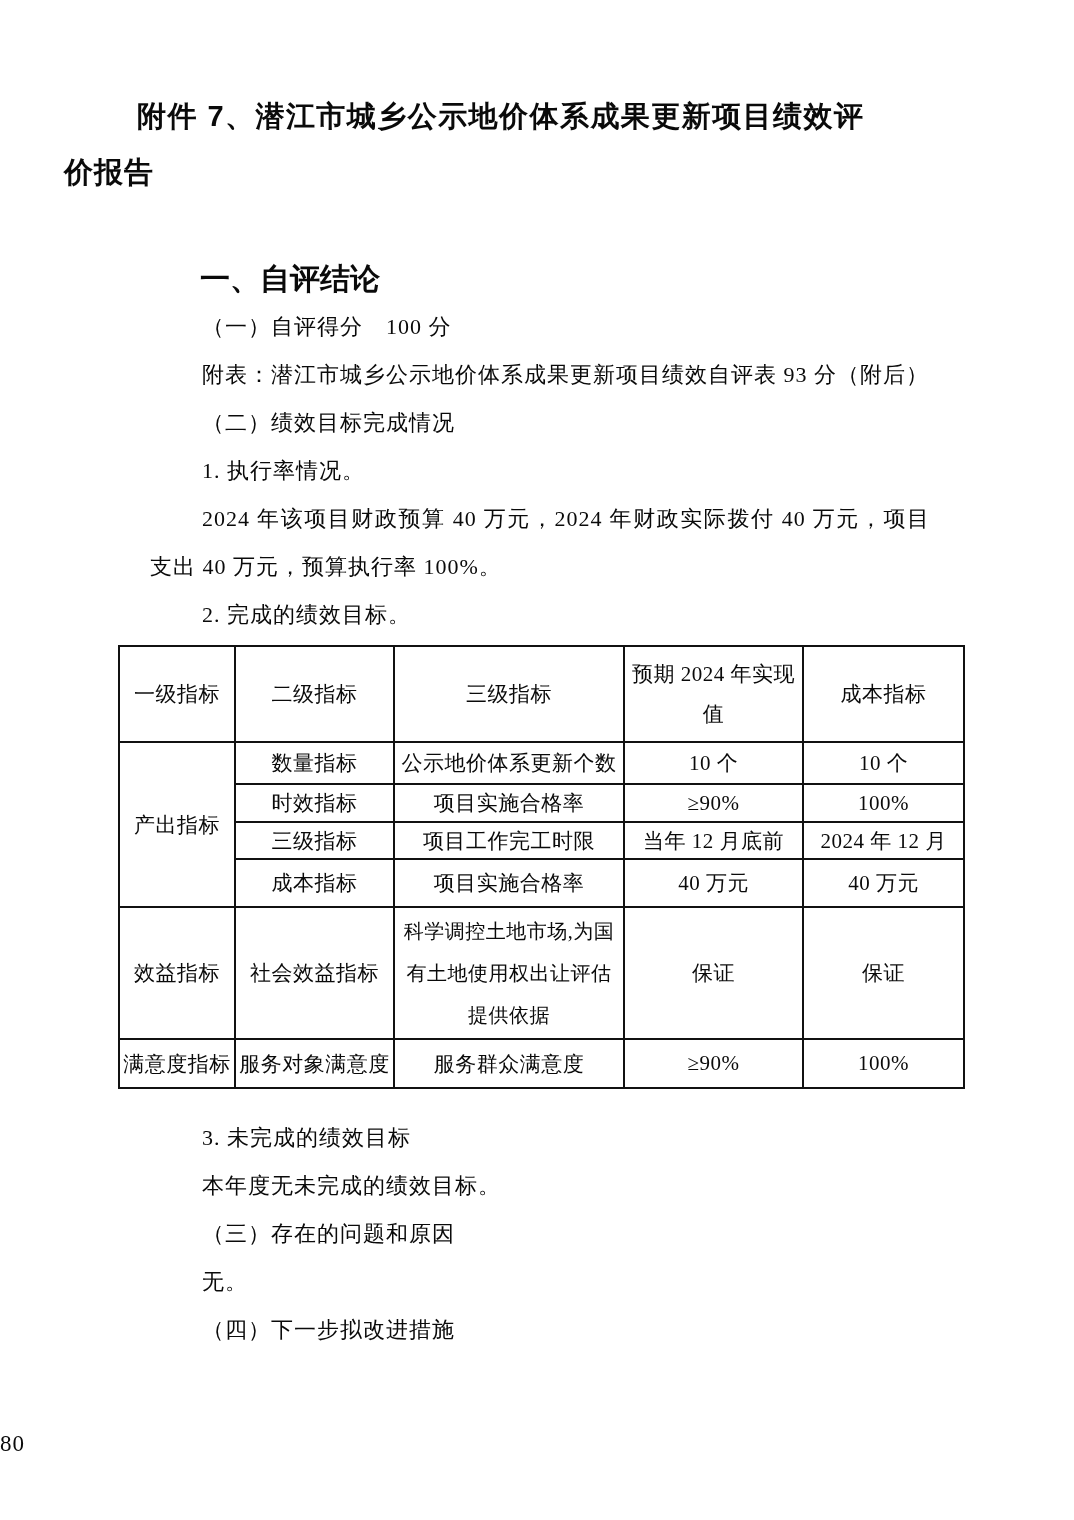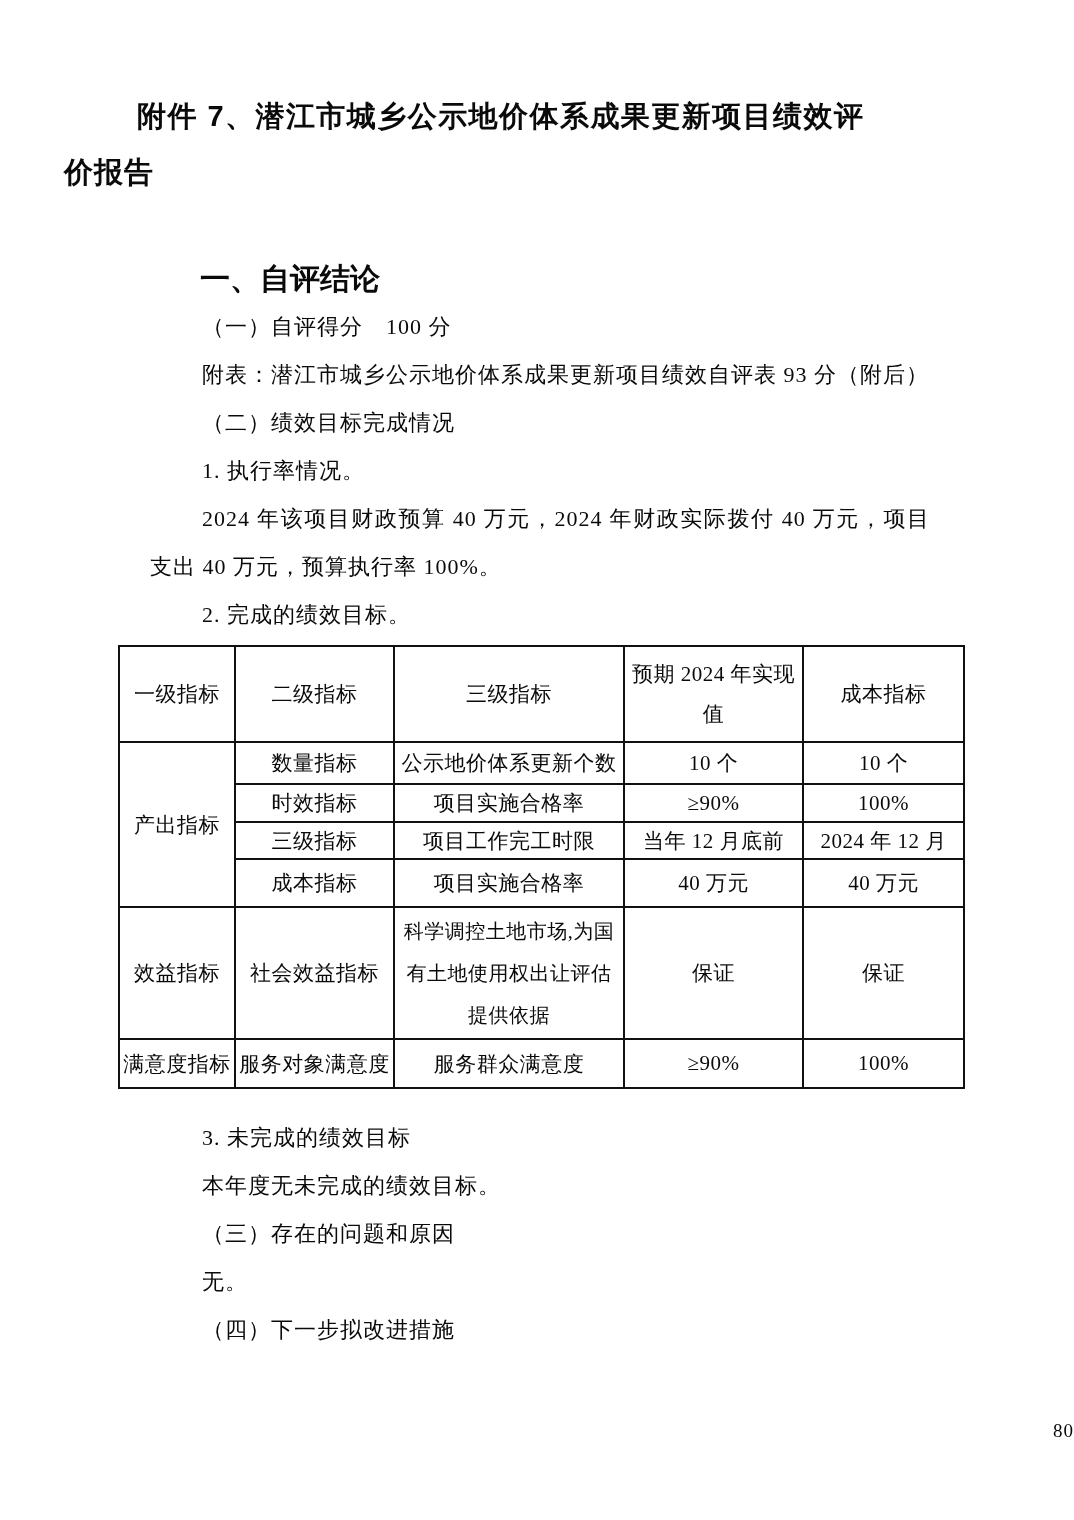--- a/index.html
+++ b/index.html
@@ -62,24 +62,24 @@
   tr.hdr th { line-height:40px; }
   tr.r1 { height:42px; }
   tr.r2 { height:38px; }
   tr.r3 { height:37px; }
   tr.r4 { height:48px; }
   tr.r5 { height:90px; }
   tr.r6 { height:49px; }
   td.small3 { font-size:20px; line-height:42px; padding:2px 6px; }
   .pageno {
     position:absolute;
-    left:0; bottom:78px;
+    left:0; bottom:63px;
     width:100%;
-    text-align:right;
-    font-size:19px;
+    text-align:left;
+    font-size:23px;
     letter-spacing:1px;
   }
 </style>
 </head>
 <body>
 
 <div class="page">
 
   <p class="title">附件 7、潜江市城乡公示地价体系成果更新项目绩效评价报告</p>
 

